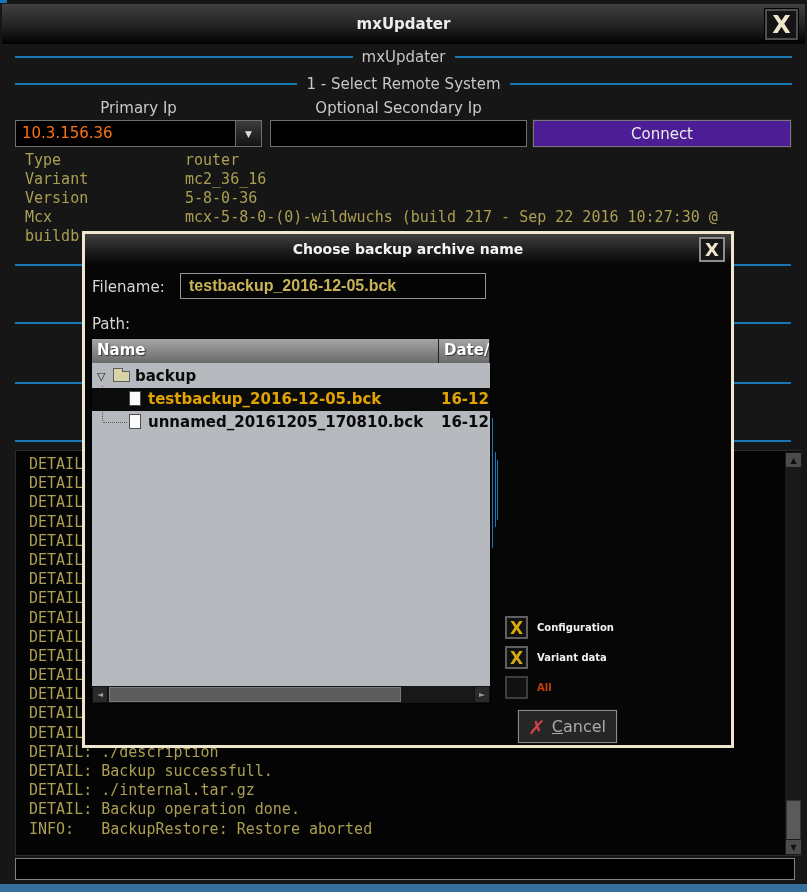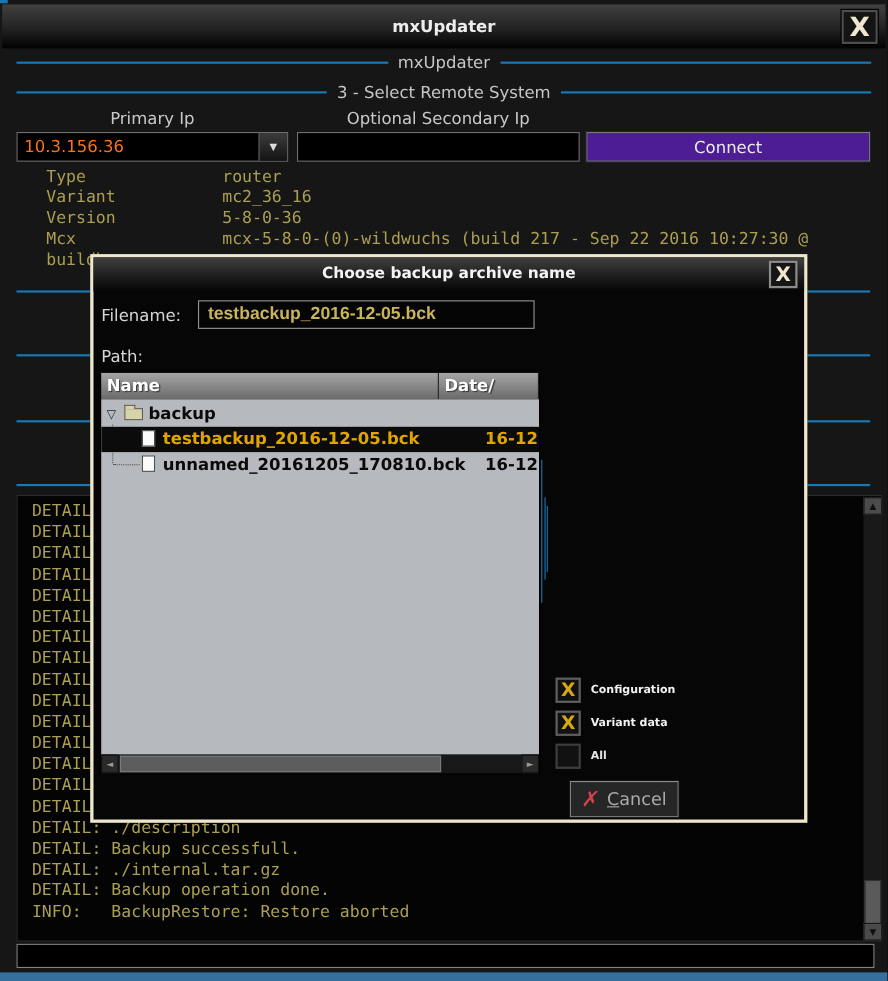--- a/index.html
+++ b/index.html
@@ -27,21 +27,21 @@
   .combo-btn { width:26px; background:linear-gradient(#3c3c3c,#141414); border-left:1px solid #6f6f6f;
     display:flex; align-items:center; justify-content:center; color:#ddd; font-size:9px; }
   .txtfield { position:absolute; background:#000; border:1px solid #6f6f6f; color:#f2f2f2;
     font-size:15px; padding-left:6px; }
   .btn-connect { position:absolute; left:533px; top:120px; width:258px; height:27px; background:#4c1d95;
     border:1px solid #787878; outline:1px solid #222; color:#ececec; font-size:15px;
     display:flex; align-items:center; justify-content:center; }
 
   .info-block { position:absolute; left:25px; top:151px; font-family:"DejaVu Sans Mono","Liberation Mono",monospace;
     font-size:15px; color:var(--log_text); }
-  .info-row { height:19px; line-height:19px; white-space:pre;margin-left:17px; }
+  .info-row { height:19px; line-height:19px; white-space:pre; }
   .ilabel { display:inline-block; width:160px; }
 
   .hidden-section-line { position:absolute; left:15px; width:776px; height:2px; background:var(--accent_blue); }
 
   .log-area { position:absolute; left:15px; top:450px; width:787px; height:406px; background:#040404;
     border:1px solid #2c2c2c; }
   .log-text { position:absolute; left:13px; top:4px; font-family:"DejaVu Sans Mono","Liberation Mono",monospace;
     font-size:15px; color:var(--log_text); }
   .log-text div { height:19.2px; line-height:19.2px; white-space:pre; }
 
@@ -67,21 +67,21 @@
   .d-close span { color:var(--cream); font-weight:bold; font-size:18px; }
 
   .d-label { position:absolute; color:#d6d6d6; font-size:15px; }
   .d-filename { position:absolute; left:95px; top:39px; width:306px; height:26px; background:#050505;
     border:1px solid #959595; color:var(--gold_text); font-weight:bold; font-size:16px; padding-left:8px; }
 
   .tree { position:absolute; left:6px; top:104px; width:400px; height:366px; border:1px solid #000; }
   .tree-header { display:flex; height:24px; background:linear-gradient(#a5a5a5,#6a6a6a);
     color:#fff; font-weight:bold; font-size:15px; text-shadow:1px 1px 1px #333; }
   .th-cell { line-height:23px; padding-left:5px; border-right:1px solid #222; overflow:hidden; white-space:nowrap; }
-  .th-name { width:307px; } .th-date { flex:1; }
+  .th-name { width:347px; } .th-date { flex:1; }
   .tree-body { position:relative; height:323px; background:#b6b9bd; overflow:hidden; }
   .trow { position:absolute; left:0; width:100%; height:23px; font-size:15px; font-weight:bold; color:#0a0a0a; }
   .trow.selected { background:#0b0b0b; color:var(--selected_orange); }
   .trow .rlabel { position:absolute; top:2px; white-space:nowrap; }
   .trow .rdate { position:absolute; left:349px; top:2px; white-space:nowrap; }
   .expander { position:absolute; left:5px; top:5px; font-size:11px; color:#222; font-weight:normal; }
   .folder-icon { position:absolute; left:21px; top:6px; width:17px; height:11px; background:#d9d3a9; border:1px solid #5e5e5e; }
   .folder-icon::before { content:""; position:absolute; left:-1px; top:-4px; width:8px; height:3px;
     background:#d9d3a9; border:1px solid #5e5e5e; border-bottom:none; }
   .file-icon { position:absolute; left:37px; top:3px; width:12px; height:15px; background:#fbfbfb; border:1px solid #4f4f4f; }
@@ -89,21 +89,21 @@
   .tree-hline { position:absolute; left:11px; width:24px; height:0; border-top:1px dotted #555; }
   .tree-hscroll { position:relative; height:17px; background:#181818; }
   .hbtn { position:absolute; top:0; width:16px; height:17px; background:#2a2a2a; color:#9a9a9a;
     font-size:8px; display:flex; align-items:center; justify-content:center; border:1px solid #111; }
   .hthumb { position:absolute; left:17px; top:1px; width:292px; height:15px; background:#5d5d5d; border:1px solid #7a7a7a; }
 
   .cb-row { position:absolute; left:420px; display:flex; align-items:center; gap:9px; }
   .cb-box { width:23px; height:23px; background:#111; border:2px solid #5f5f5f; display:flex;
     align-items:center; justify-content:center; color:var(--check_yellow); font-weight:bold; font-size:17px; }
   .cb-label { font-size:10px; font-weight:bold; color:#f2f2f2; }
-  .cb-row.disabled .cb-label { color:#e5e5e5; }
+  .cb-row.disabled .cb-label { color:#c2410c; }
   .cb-row.disabled .cb-box { border-color:#3d3d3d; }
 
   .d-btn { position:absolute; top:476px; width:99px; height:33px; background:#262626; border:1px solid #8c8c8c;
     outline:1px solid #111; display:flex; align-items:center; justify-content:center; gap:7px; }
   .btn-cancel { left:433px; color:#ababab; font-size:16px; }
   .btn-cancel .x { color:var(--cancel_red); font-weight:bold; font-size:19px; transform:skewX(-8deg); }
   .btn-load { left:537px; color:#fff; font-weight:bold; font-size:17px; }
 
   .artifact { position:absolute; width:1px; background:var(--accent_blue); z-index:30; }
 </style>
@@ -121,21 +121,21 @@
     <span>X</span>
   </div>
 
   <div class="group-row" style="top:49px;">
     <div class="gline"></div>
     <span>mxUpdater</span>
     <div class="gline"></div>
   </div>
   <div class="group-row" style="top:76px;">
     <div class="gline"></div>
-    <span>3 - Select Remote System</span>
+    <span>1 - Select Remote System</span>
     <div class="gline"></div>
   </div>
 
   <span class="field-label" style="left:15px; top:99px; width:247px;">Primary Ip</span>
   <span class="field-label" style="left:270px; top:99px; width:257px;">Optional Secondary Ip</span>
 
   <div class="combo">
     <div class="combo-text">10.3.156.36</div>
     <div class="combo-btn">
       <span>▼</span>

